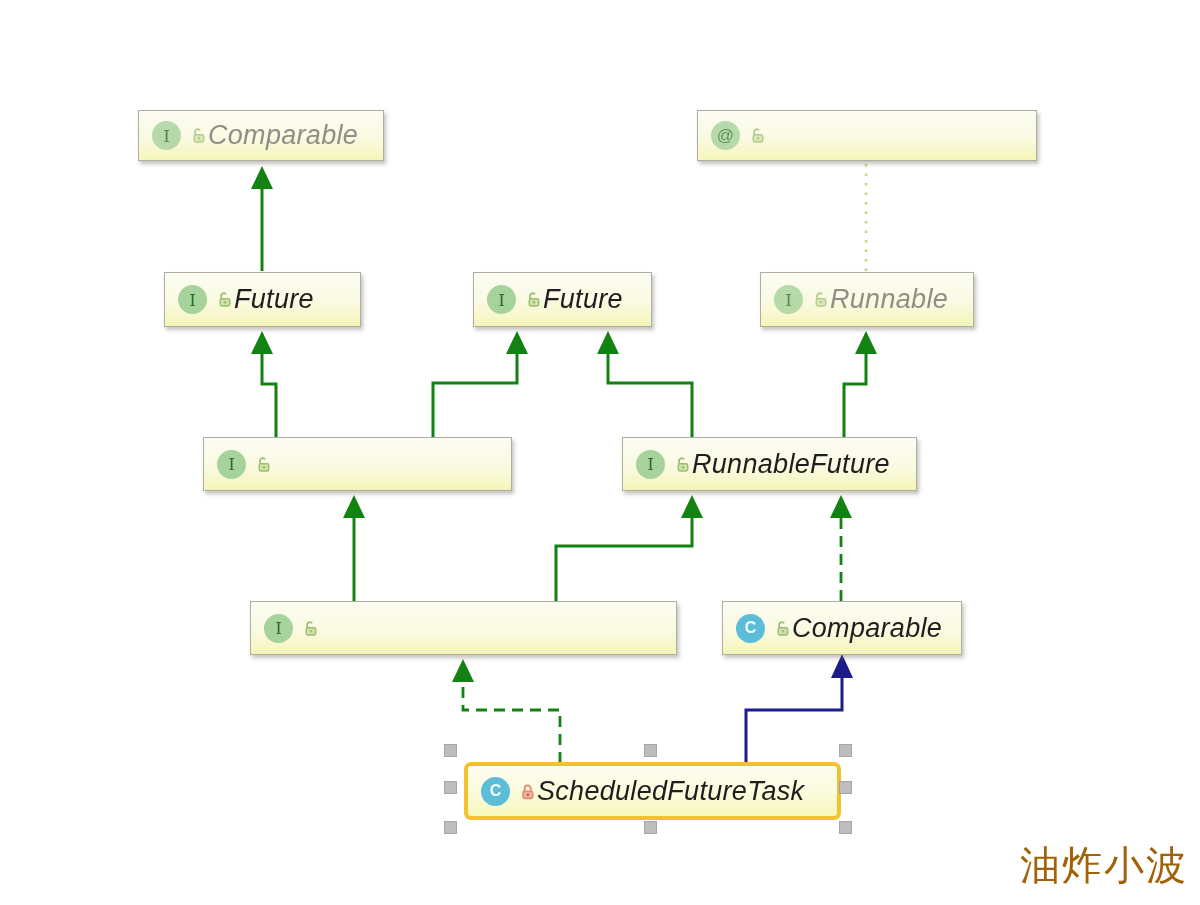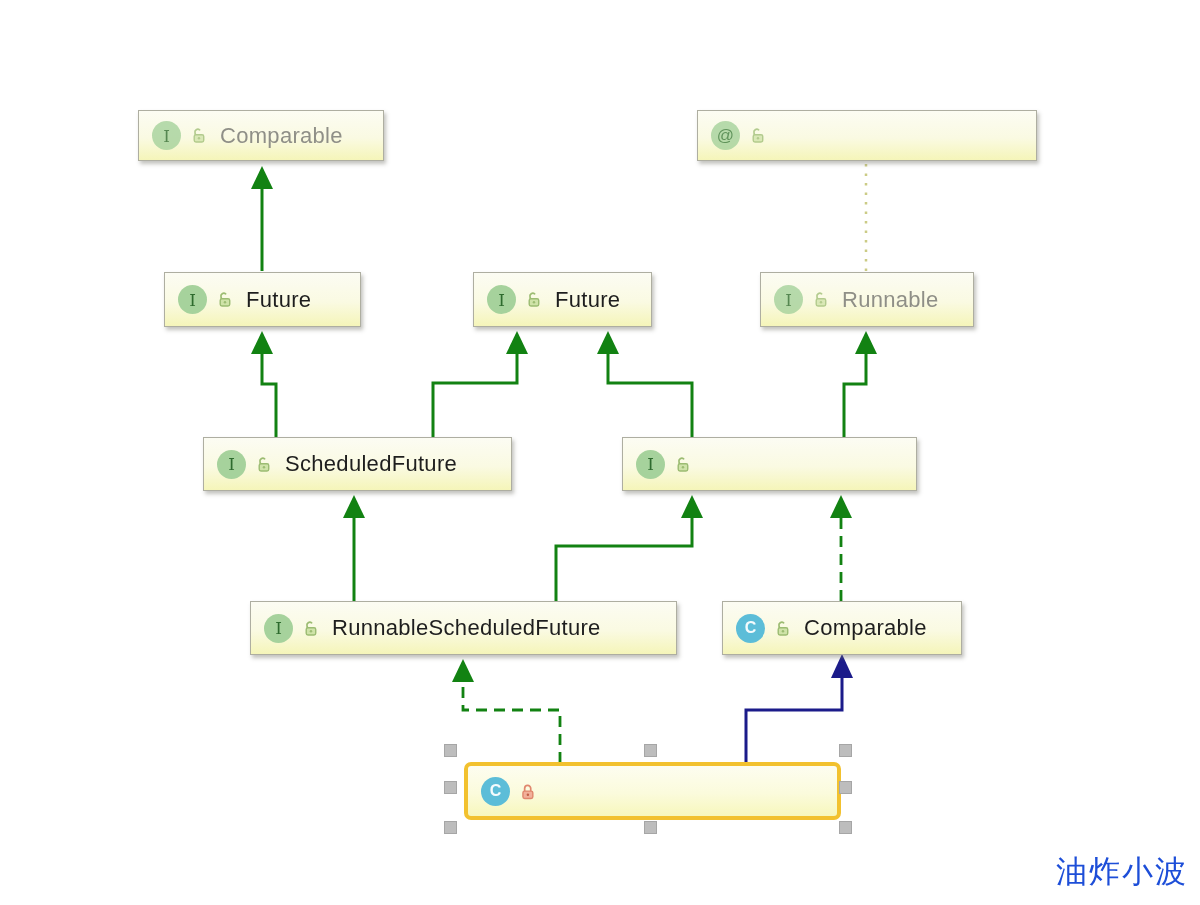--- a/index.html
+++ b/index.html
@@ -10,21 +10,21 @@
   svg.edges{position:absolute;left:0;top:0;width:1200px;height:905px;pointer-events:none;}
 
   .node{
     position:absolute;
     display:flex;align-items:center;
     padding-left:13px;box-sizing:border-box;
     background:linear-gradient(180deg,#fcfcf3 0%,#fafae2 55%,#f5f5b9 100%);
     border:1px solid #aeaea1;
     box-shadow:2px 3px 4px rgba(120,120,110,0.45);
   }
-  .node .label{font-size:22px;color:#1e1e1e;margin-left:12px;letter-spacing:0.3px;white-space:nowrap;}
+  .node .label{font-size:27px;color:#1e1e1e;letter-spacing:0.3px;white-space:nowrap;font-style:italic;}
   .node.muted .label{color:#8f8f87;}
   .node.muted .badge{opacity:0.8;}
   .node.muted .lock{opacity:0.75;}
 
   .badge{
     width:29px;height:29px;border-radius:50%;
     display:flex;align-items:center;justify-content:center;
     flex:0 0 auto;
   }
   .badge.iface{background:#a6d29c;color:#2e6b2e;font-family:"DejaVu Serif",serif;font-size:17px;}
@@ -39,21 +39,21 @@
     background:linear-gradient(180deg,#fdfdf0 0%,#fbfbdc 55%,#f7f7bc 100%);
   }
 
   .handle{
     position:absolute;width:13px;height:13px;
     background:#bdbdbd;border:1px solid #a6a6a6;box-sizing:border-box;
   }
 
   .watermark{
     position:absolute;right:12px;bottom:12px;
-    font-size:31px;color:#1d4ed8;letter-spacing:2px;
+    font-size:40px;color:#a16207;letter-spacing:2px;
     text-shadow:2px 2px 2px rgba(255,255,255,0.95);
     font-family:Liberation Serif, serif;
   }
 </style>
 </head>
 <body>
 
 <div class="canvas">
 
   <svg class="edges" xmlns="http://www.w3.org/2000/svg">
@@ -174,44 +174,43 @@
 
   <div class="node" style="left:203px;top:437px;width:309px;height:54px">
     <span class="badge iface">I</span>
     <span class="lock">
       <svg viewBox="0 0 20 20" width="19" height="19">
           <path d="M7.2 9.5 V6.4 a3.1 3.1 0 0 1 5.6 -1.8" fill="none" stroke="#9cbc72" stroke-width="1.8" stroke-linecap="round" transform="rotate(-16 10 10)"></path>
           <rect x="5.5" y="9.3" width="10" height="7.6" rx="1.8" fill="#cfe3a8" stroke="#9cbc72" stroke-width="1.5"></rect>
           <circle cx="10.5" cy="13" r="1.3" fill="#9cbc72"></circle>
         </svg>
     </span>
-    <span class="label">ScheduledFuture</span>
   </div>
 
   <div class="node" style="left:622px;top:437px;width:295px;height:54px">
     <span class="badge iface">I</span>
     <span class="lock">
       <svg viewBox="0 0 20 20" width="19" height="19">
           <path d="M7.2 9.5 V6.4 a3.1 3.1 0 0 1 5.6 -1.8" fill="none" stroke="#9cbc72" stroke-width="1.8" stroke-linecap="round" transform="rotate(-16 10 10)"></path>
           <rect x="5.5" y="9.3" width="10" height="7.6" rx="1.8" fill="#cfe3a8" stroke="#9cbc72" stroke-width="1.5"></rect>
           <circle cx="10.5" cy="13" r="1.3" fill="#9cbc72"></circle>
         </svg>
     </span>
+    <span class="label">RunnableFuture</span>
   </div>
 
   <div class="node" style="left:250px;top:601px;width:427px;height:54px">
     <span class="badge iface">I</span>
     <span class="lock">
       <svg viewBox="0 0 20 20" width="19" height="19">
           <path d="M7.2 9.5 V6.4 a3.1 3.1 0 0 1 5.6 -1.8" fill="none" stroke="#9cbc72" stroke-width="1.8" stroke-linecap="round" transform="rotate(-16 10 10)"></path>
           <rect x="5.5" y="9.3" width="10" height="7.6" rx="1.8" fill="#cfe3a8" stroke="#9cbc72" stroke-width="1.5"></rect>
           <circle cx="10.5" cy="13" r="1.3" fill="#9cbc72"></circle>
         </svg>
     </span>
-    <span class="label">RunnableScheduledFuture</span>
   </div>
 
   <div class="node" style="left:722px;top:601px;width:240px;height:54px">
     <span class="badge cls">C</span>
     <span class="lock">
       <svg viewBox="0 0 20 20" width="19" height="19">
           <path d="M7.2 9.5 V6.4 a3.1 3.1 0 0 1 5.6 -1.8" fill="none" stroke="#9cbc72" stroke-width="1.8" stroke-linecap="round" transform="rotate(-16 10 10)"></path>
           <rect x="5.5" y="9.3" width="10" height="7.6" rx="1.8" fill="#cfe3a8" stroke="#9cbc72" stroke-width="1.5"></rect>
           <circle cx="10.5" cy="13" r="1.3" fill="#9cbc72"></circle>
         </svg>
@@ -221,20 +220,21 @@
 
   <div class="node selected" style="left:464px;top:762px;width:377px;height:58px">
     <span class="badge cls">C</span>
     <span class="lock">
       <svg viewBox="0 0 20 20" width="19" height="19">
           <path d="M7 10 V6.8 a3.2 3.2 0 0 1 6.4 0 V10" fill="none" stroke="#e0876e" stroke-width="1.8"></path>
           <rect x="5.2" y="9.6" width="10.4" height="7.8" rx="1.8" fill="#f2b09a" stroke="#e0876e" stroke-width="1.5"></rect>
           <circle cx="10.4" cy="13.4" r="1.3" fill="#c05f47"></circle>
         </svg>
     </span>
+    <span class="label">ScheduledFutureTask</span>
   </div>
 
   <div class="handle" style="left:444px;top:744px"></div>
   <div class="handle" style="left:644px;top:744px"></div>
   <div class="handle" style="left:839px;top:744px"></div>
   <div class="handle" style="left:444px;top:781px"></div>
   <div class="handle" style="left:839px;top:781px"></div>
   <div class="handle" style="left:444px;top:821px"></div>
   <div class="handle" style="left:644px;top:821px"></div>
   <div class="handle" style="left:839px;top:821px"></div>

